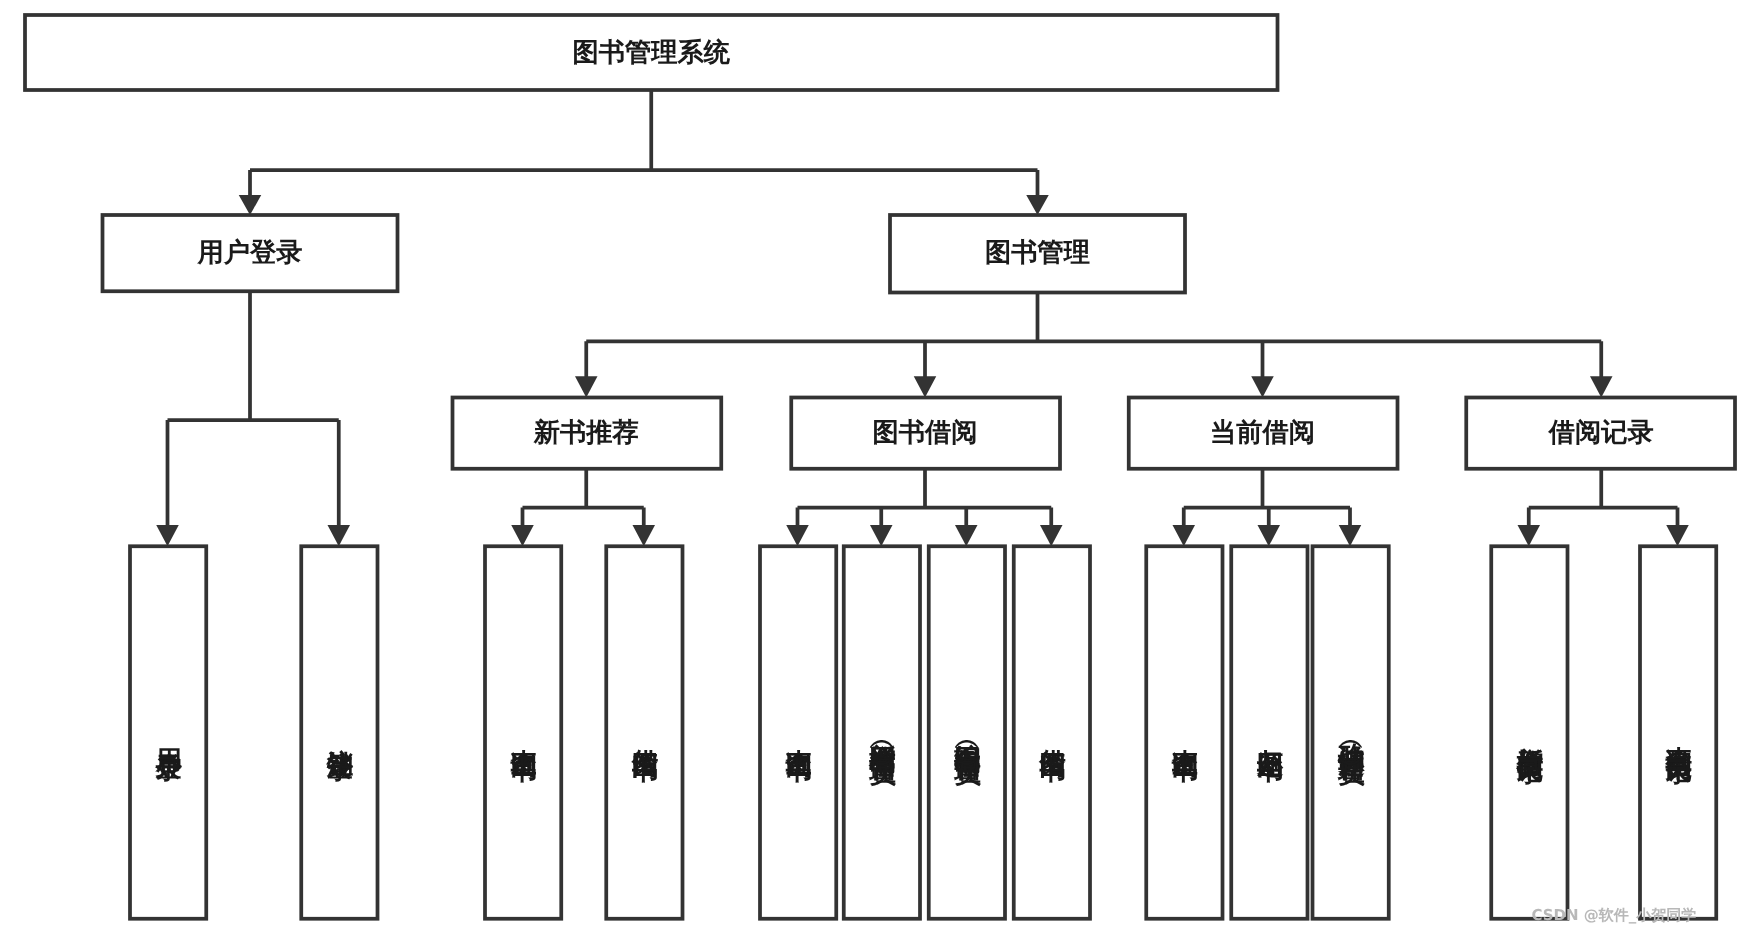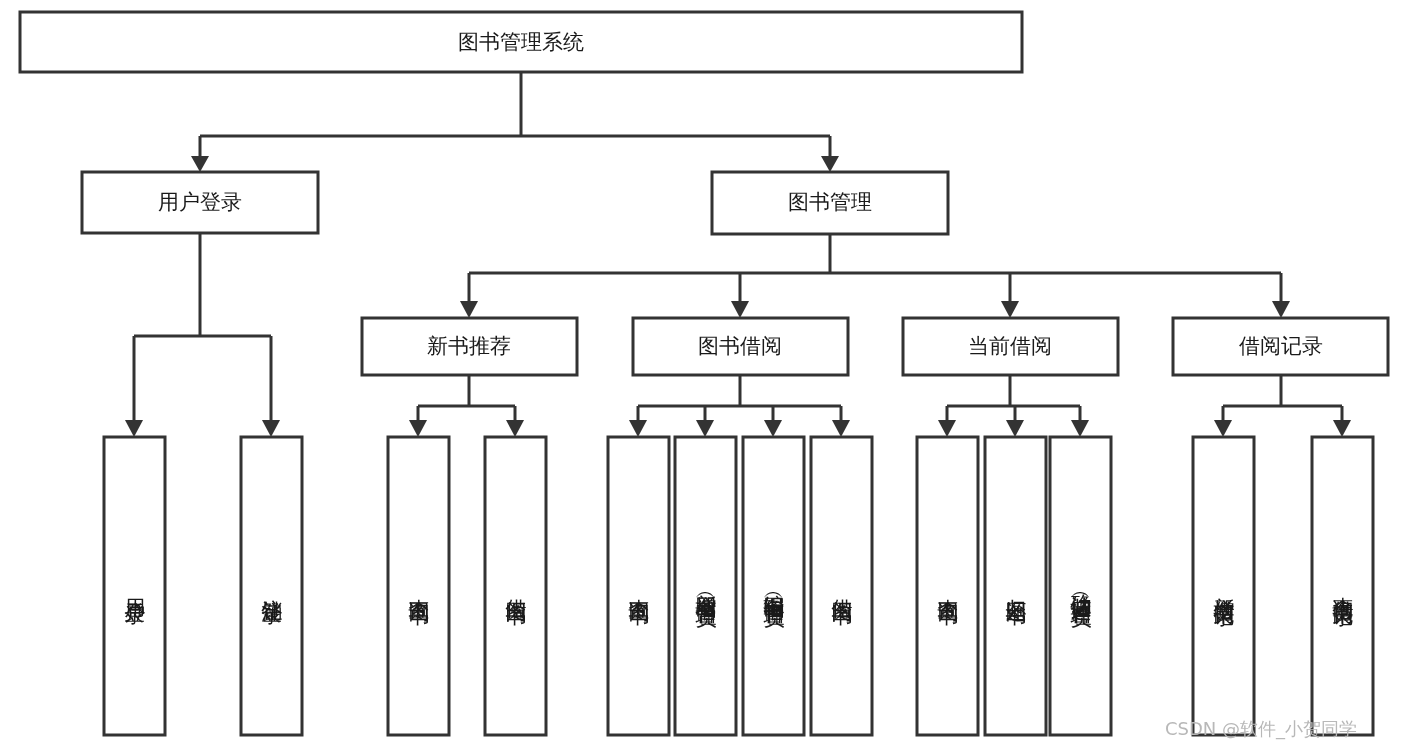--- a/index.html
+++ b/index.html
@@ -11,20 +11,21 @@
     width: 1405px;
     height: 747px;
     font-family: "DejaVu Sans", "Liberation Sans", sans-serif;
     overflow: hidden;
     position: relative;
   }
   #diagram-root {
     position: relative;
     width: 1367px;
     height: 747px;
+    font-weight: bold;
   }
   svg#tree-svg {
     position: absolute;
     top: 0;
     left: 0;
     width: 1405px;
     height: 747px;
     display: block;
   }
   .node-box {
@@ -63,21 +64,21 @@
     justify-content: center;
     white-space: nowrap;
     pointer-events: none;
     user-select: none;
   }
   .watermark {
     position: absolute;
     right: 10px;
     bottom: 6px;
     font-family: "DejaVu Sans", "Liberation Sans", sans-serif;
-    font-size: 18px;
+    font-size: 12px;
     color: #b8b8b8;
     white-space: nowrap;
     user-select: none;
   }
 </style>
 </head>
 <body>
 
 <div id="diagram-root">
 

